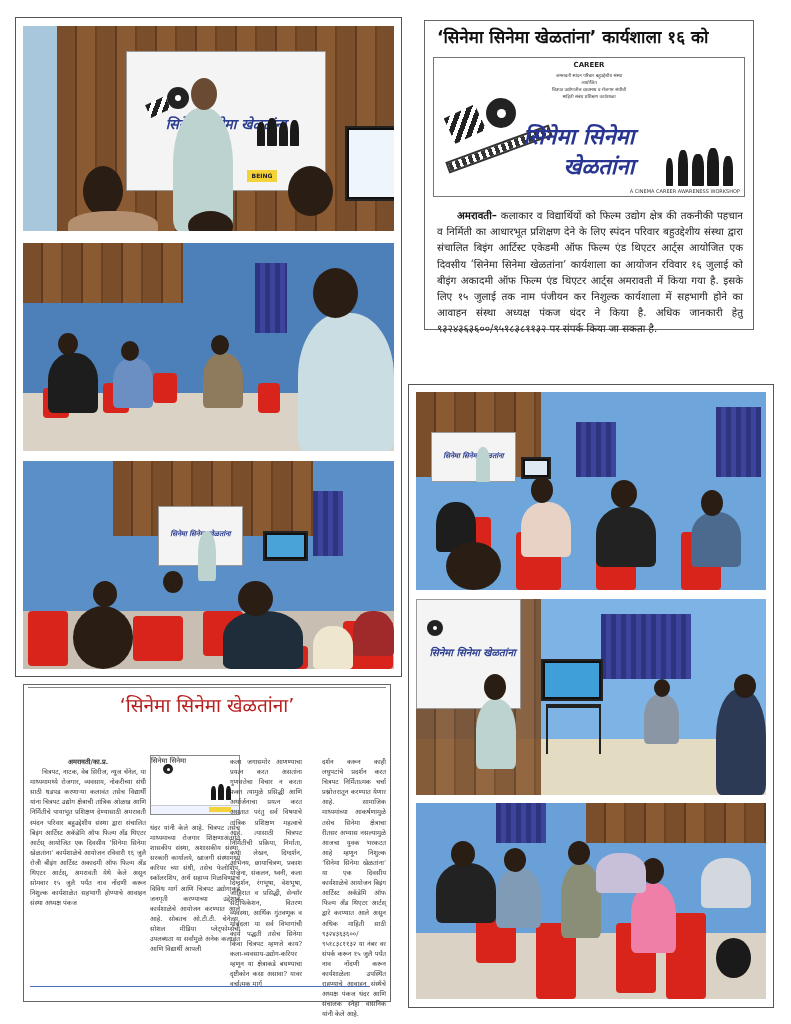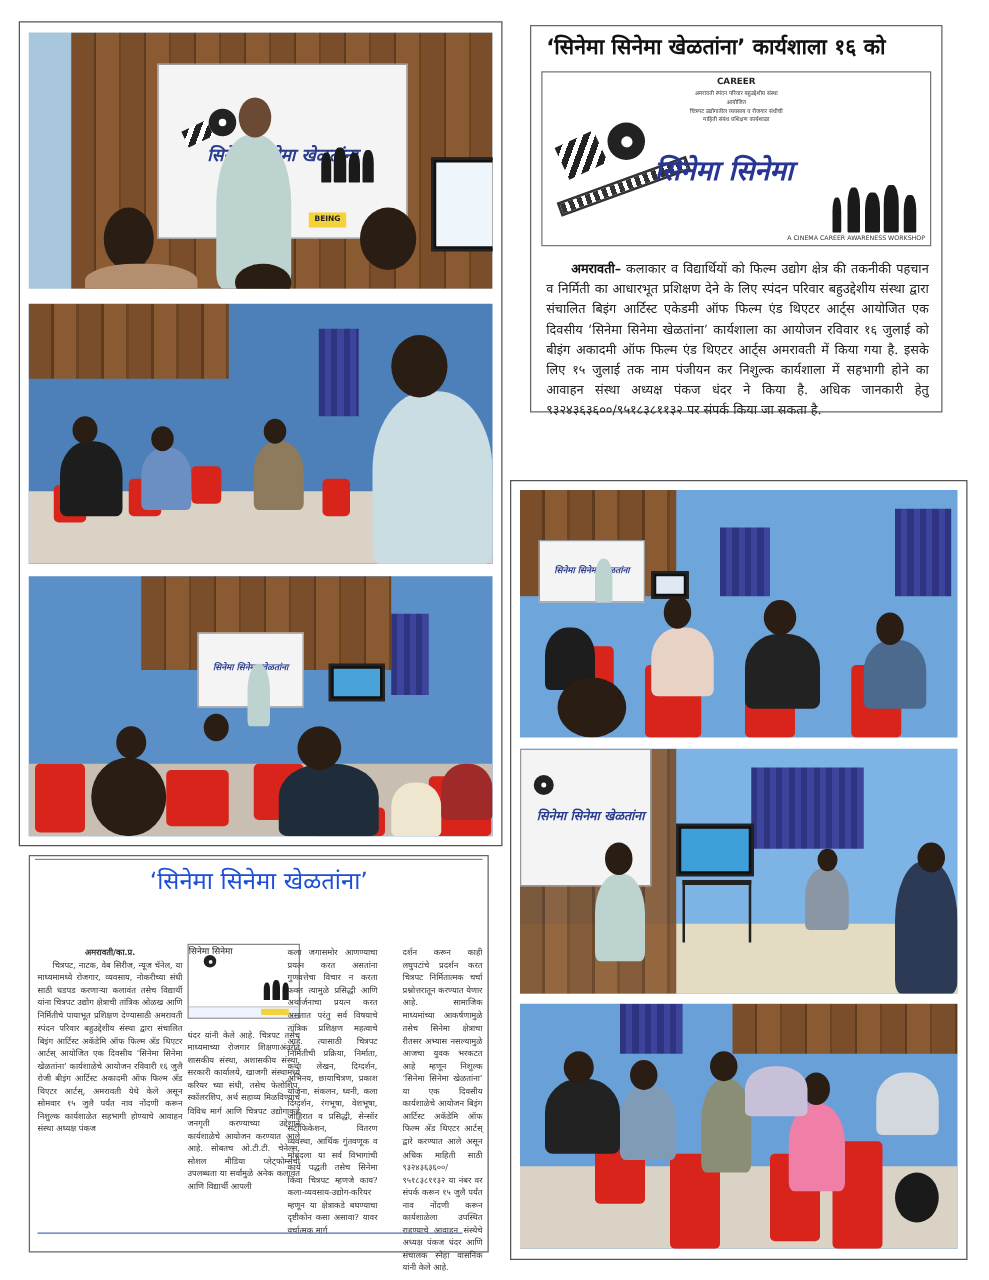--- a/index.html
+++ b/index.html
@@ -33,21 +33,21 @@
   .reel { position: absolute; border-radius: 50%; background: #222; }
   .reel::after { content: ""; position: absolute; inset: 35%; border-radius: 50%; background: #fff; }
   .filmstrip { position: absolute; background: repeating-linear-gradient(90deg, #333 0 4px, #fff 4px 7px); border: 2px solid #333; transform: rotate(-20deg); }
   .clapper { position: absolute; background: repeating-linear-gradient(135deg, #222 0 5px, #fff 5px 9px); transform: rotate(-25deg); }
   .silh { position: absolute; background: #1a1a1a; border-radius: 40% 40% 5% 5%; }
 
   .np1-body { position: absolute; left: 12px; right: 10px; font-family: "DejaVu Serif", serif; font-size: 10.2px; line-height: 16.2px; color: #222; text-align: justify; }
   .np1-body b { color: #111; }
 
   
-  .np2-title { position: absolute; left: 0; right: 0; text-align: center; font-size: 19px; color: #1d4ed8; line-height: 26px; }
+  .np2-title { position: absolute; left: 0; right: 0; text-align: center; font-size: 19px; color: #b91c1c; line-height: 26px; }
   .np2-col { position: absolute; font-family: "DejaVu Serif", serif; font-size: 6.6px; line-height: 10.1px; color: #333; text-align: justify; }
   .np2-rule { position: absolute; height: 1.5px; background: #4a6fb5; }
   .dateline { font-weight: bold; text-align: center; display: block; }
   .mini-poster { position: absolute; border: 1px solid #888; background: #fff; overflow: hidden; }
 </style>
 </head>
 <body>
 
 <div class="frame" style="left:15px; top:17px; width:387px; height:660px;">
 
@@ -125,20 +125,21 @@
   <div class="np-poster" style="left:8px; top:36px; width:312px; height:140px;">
     <div class="org" style="top:3px;">CAREER</div>
     <div class="orgsub" style="top:14px;">अमरावती स्पंदन परिवार बहुउद्देशीय संस्था</div>
     <div class="orgsub" style="top:21px;">आयोजित</div>
     <div class="orgsub" style="top:28px;">चित्रपट उद्योगातील व्यवसाय व रोजगार संधीची</div>
     <div class="orgsub" style="top:35px;">माहिती संबंध प्रशिक्षण कार्यशाळा</div>
     <div class="clapper" style="left:14px; top:52px; width:34px; height:28px;"></div>
     <div class="reel" style="left:52px; top:40px; width:30px; height:30px;"></div>
     <div class="filmstrip" style="left:10px; top:85px; width:110px; height:12px;"></div>
     <div class="big" style="top:62px; font-size:22px; left:-20px;">सिनेमा सिनेमा</div>
+    <div class="big" style="top:92px; font-size:22px; left:20px;">खेळतांना</div>
     <div class="silh" style="left:232px; top:100px; width:7px; height:28px;"></div>
     <div class="silh" style="left:244px; top:92px; width:10px; height:36px;"></div>
     <div class="silh" style="left:258px; top:96px; width:12px; height:32px;"></div>
     <div class="silh" style="left:273px; top:90px; width:12px; height:38px;"></div>
     <div class="silh" style="left:289px; top:98px; width:10px; height:30px;"></div>
     <div class="tag">A CINEMA CAREER AWARENESS WORKSHOP</div>
   </div>
 
   <div class="np1-body" style="top:186px; text-indent:20px;">
     <b>अमरावती–</b> <span>कलाकार व विद्यार्थियों को फिल्म उद्योग क्षेत्र की तकनीकी पहचान व निर्मिती का आधारभूत प्रशिक्षण देने के लिए स्पंदन परिवार बहुउद्देशीय संस्था द्वारा संचालित बिइंग आर्टिस्ट एकेडमी ऑफ फिल्म एंड थिएटर आर्ट्स आयोजित एक दिवसीय ‘सिनेमा सिनेमा खेळतांना’ कार्यशाला का आयोजन रविवार १६ जुलाई को बीइंग अकादमी ऑफ फिल्म एंड थिएटर आर्ट्स अमरावती में किया गया है. इसके लिए १५ जुलाई तक नाम पंजीयन कर निशुल्क कार्यशाला में सहभागी होने का आवाहन संस्था अध्यक्ष पंकज धंदर ने किया है. अधिक जानकारी हेतु ९३२४३६३६००/९५१८३८११३२ पर संपर्क किया जा सकता है.</span>

